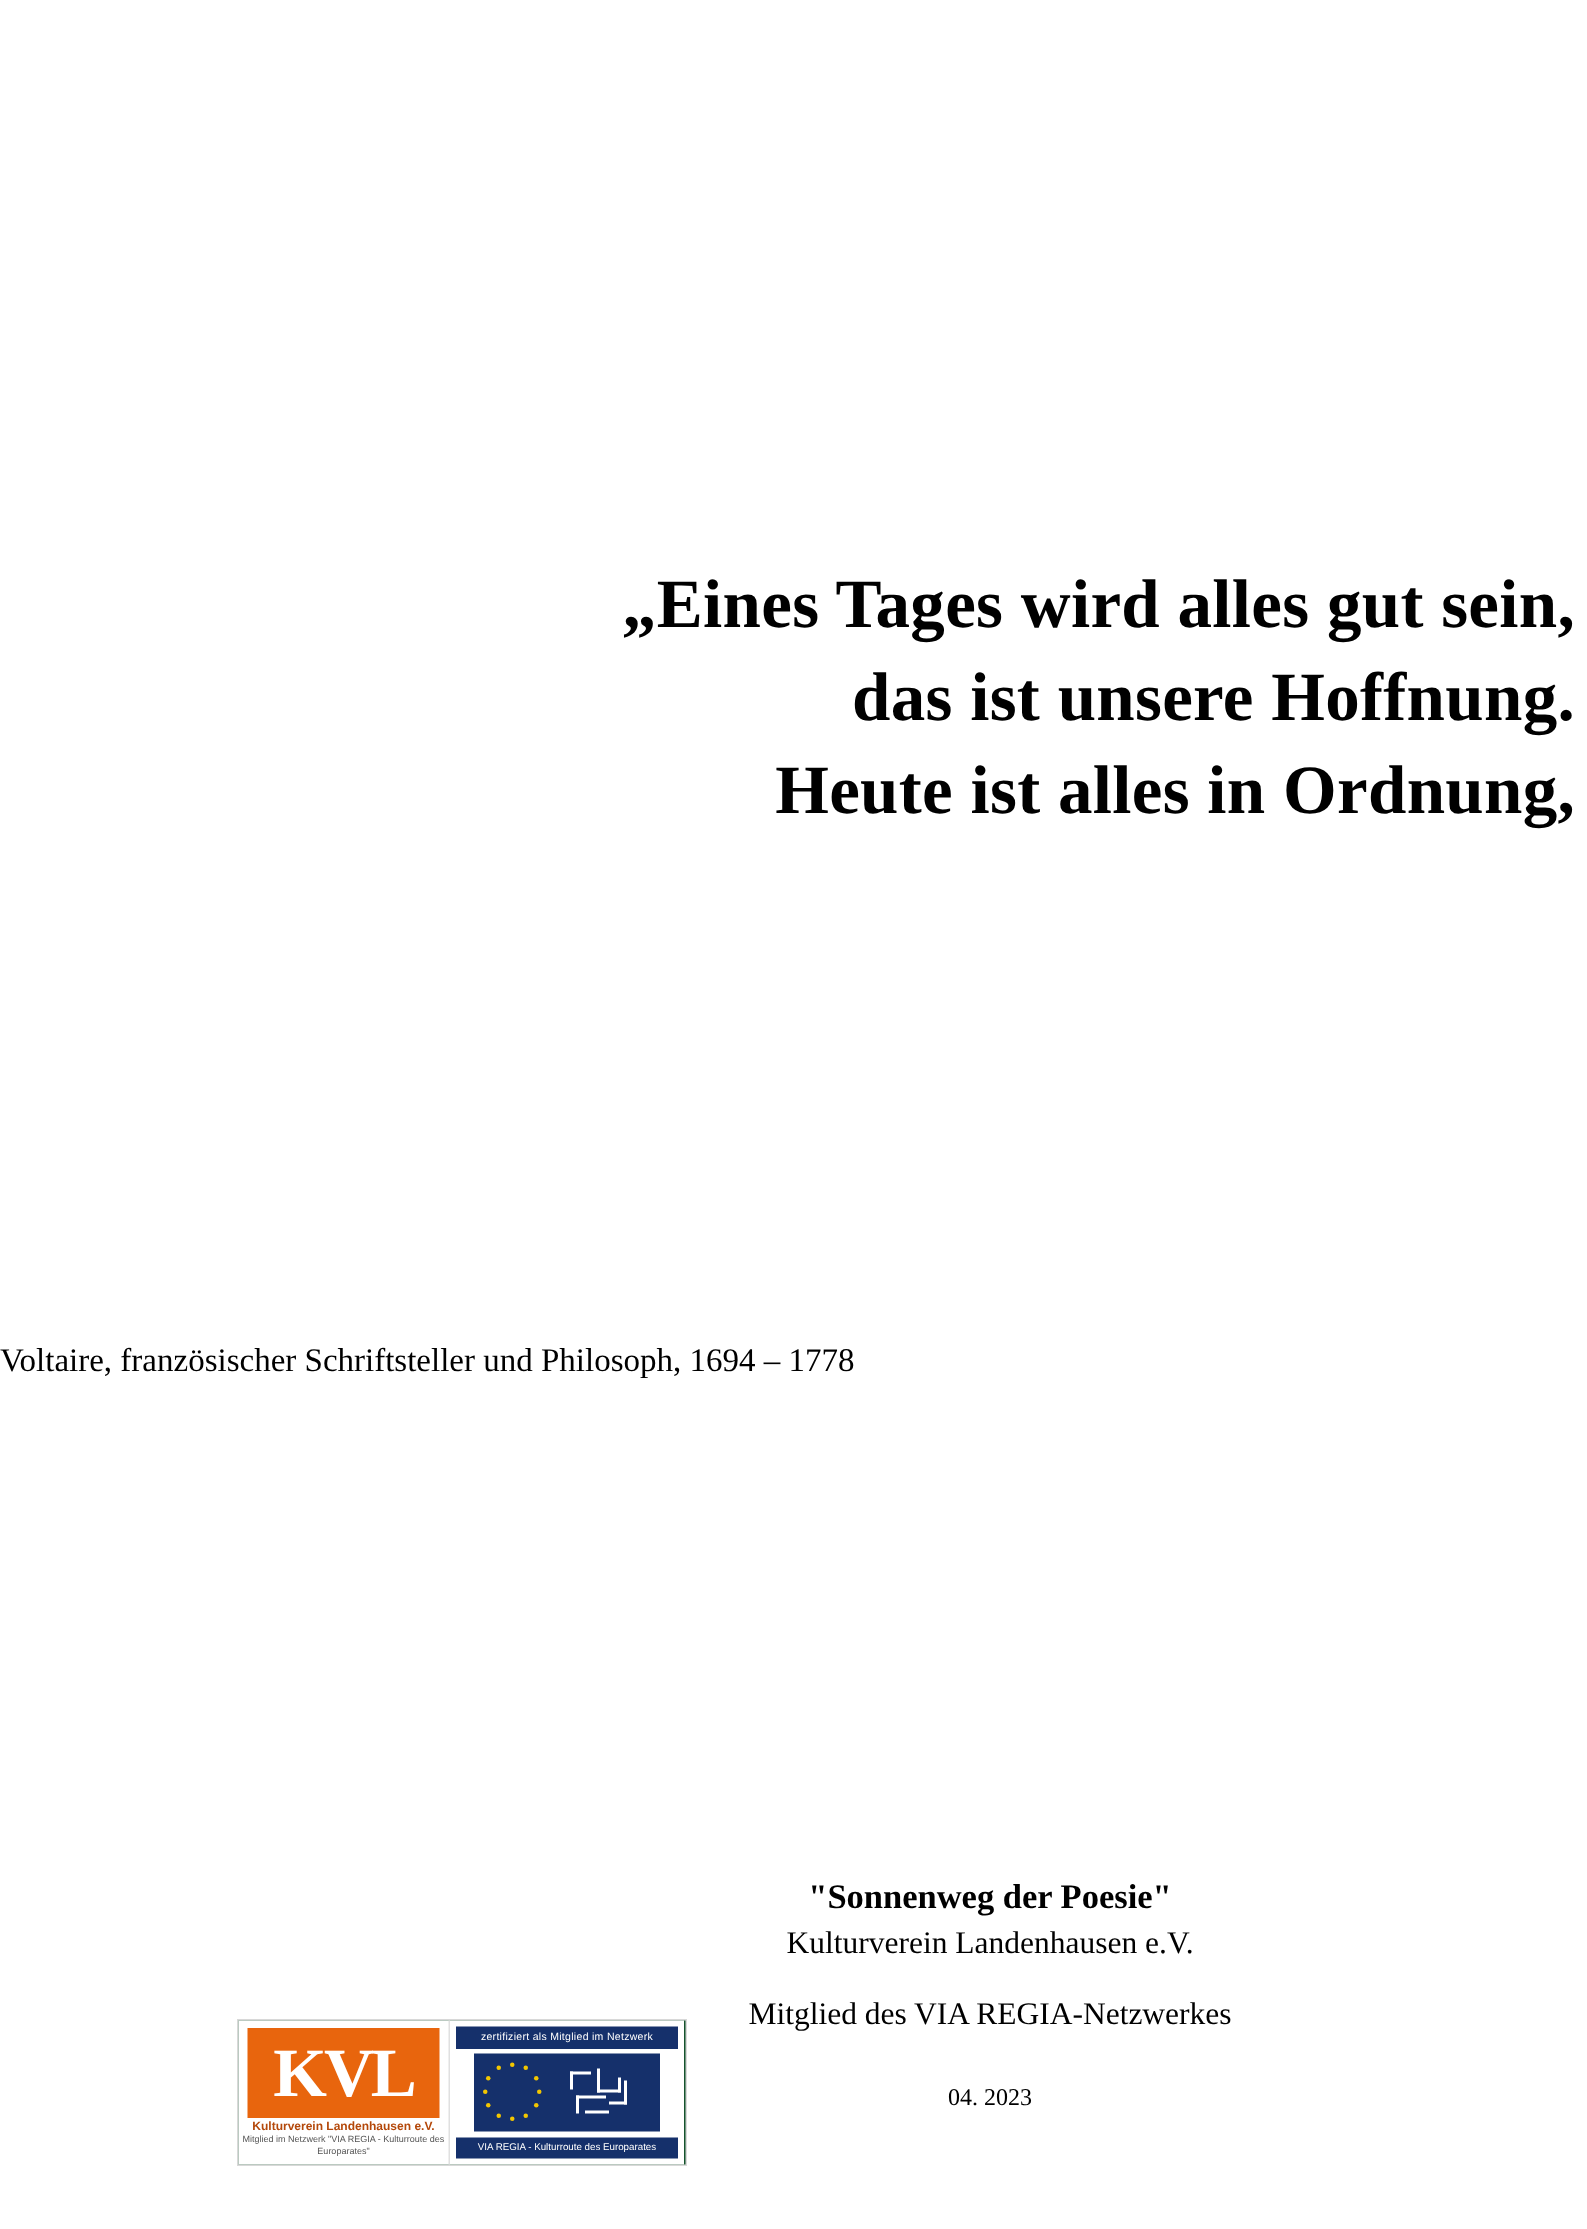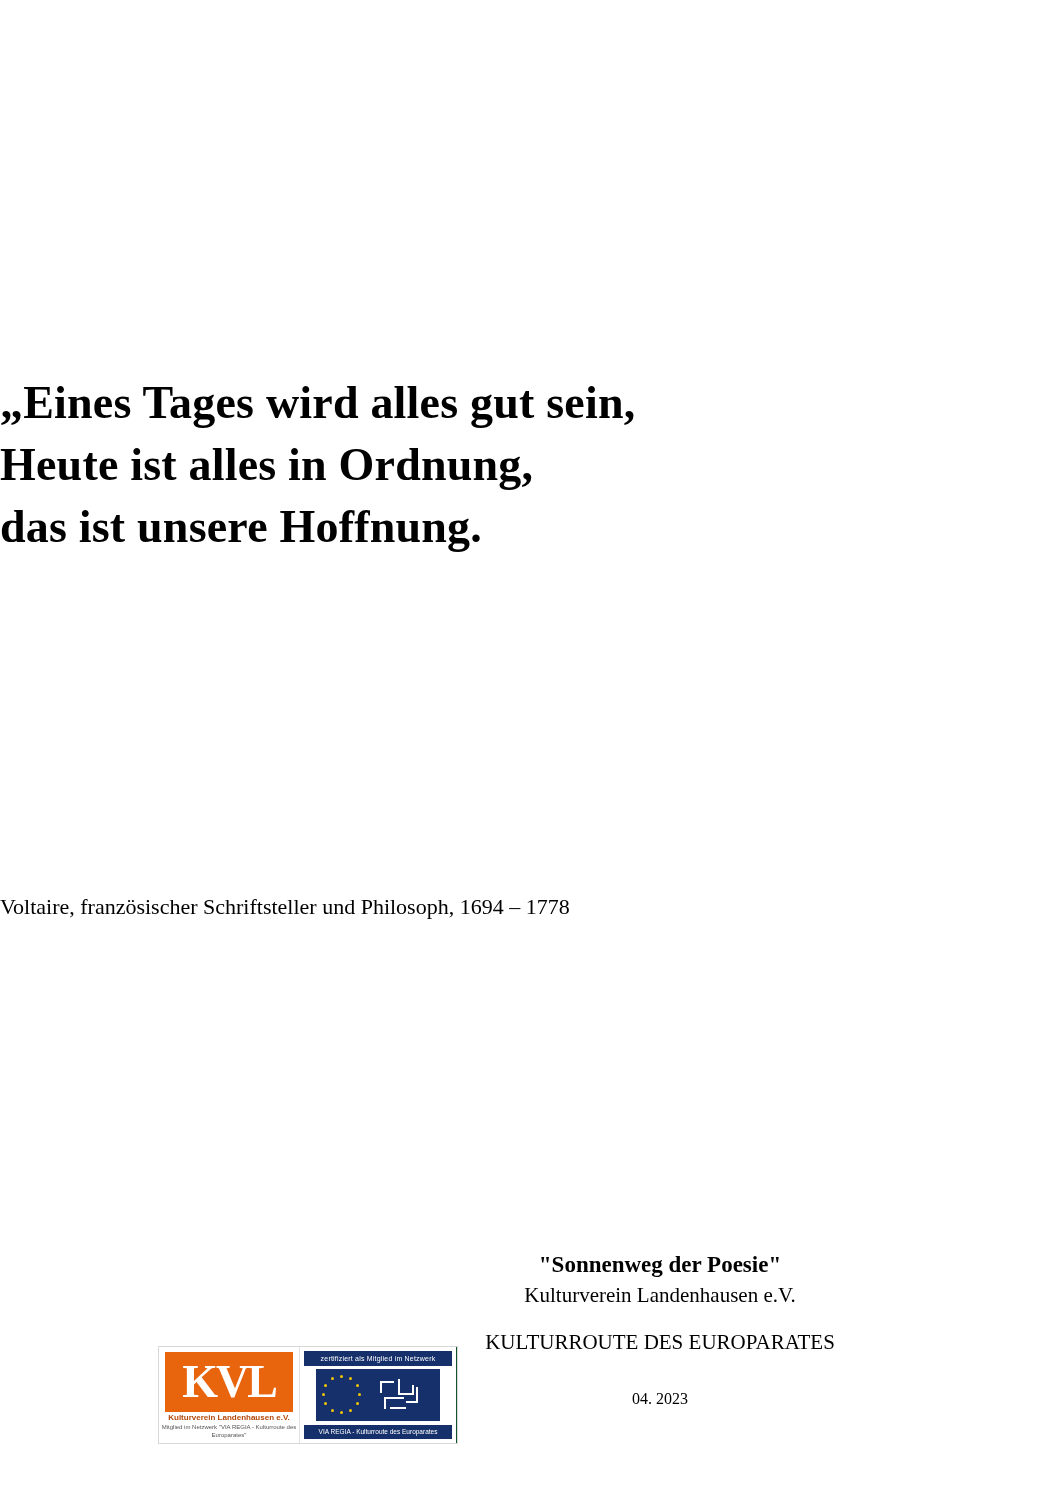--- a/index.html
+++ b/index.html
@@ -19,21 +19,21 @@
     background: #ffffff;
     overflow: hidden;
   }
 
   
   .quote-block {
     position: absolute;
     top: 372px;
     left: 0;
     width: 1050px;
-    text-align: left;
+    text-align: right;
   }
   .quote-line {
     font-family: "Liberation Serif", serif;
     font-weight: bold;
     font-size: 46px;
     line-height: 62px;
     letter-spacing: 0.2px;
     color: #000000;
     white-space: nowrap;
   }
@@ -219,31 +219,31 @@
     text-align: center;
   }
 </style>
 </head>
 <body>
 
 <div class="page">
 
   <div class="quote-block">
     <div class="quote-line">„Eines Tages wird alles gut sein,</div>
+    <div class="quote-line">das ist unsere Hoffnung.</div>
     <div class="quote-line">Heute ist alles in Ordnung,</div>
-    <div class="quote-line">das ist unsere Hoffnung.</div>
   </div>
 
   <div class="attribution">Voltaire, französischer Schriftsteller und Philosoph, 1694 – 1778</div>
 
   <div class="footer-block">
     <div class="footer-title">"Sonnenweg der Poesie"</div>
     <div class="footer-org">Kulturverein Landenhausen e.V.</div>
     <div class="footer-gap"></div>
-    <div class="footer-route">KULTURROUTE DES EUROPARATES</div>
+    <div class="footer-network">Mitglied des VIA REGIA-Netzwerkes</div>
     <div class="footer-date">04. 2023</div>
   </div>
 
   <div class="logo-area">
 
     <div class="logo-kvl">
       <div class="kvl-orange"></div>
       <div class="kvl-letters">KVL</div>
       <div class="kvl-caption">Kulturverein Landenhausen e.V.</div>
       <div class="kvl-subcaption">Mitglied im Netzwerk "VIA REGIA - Kulturroute des Europarates"</div>

